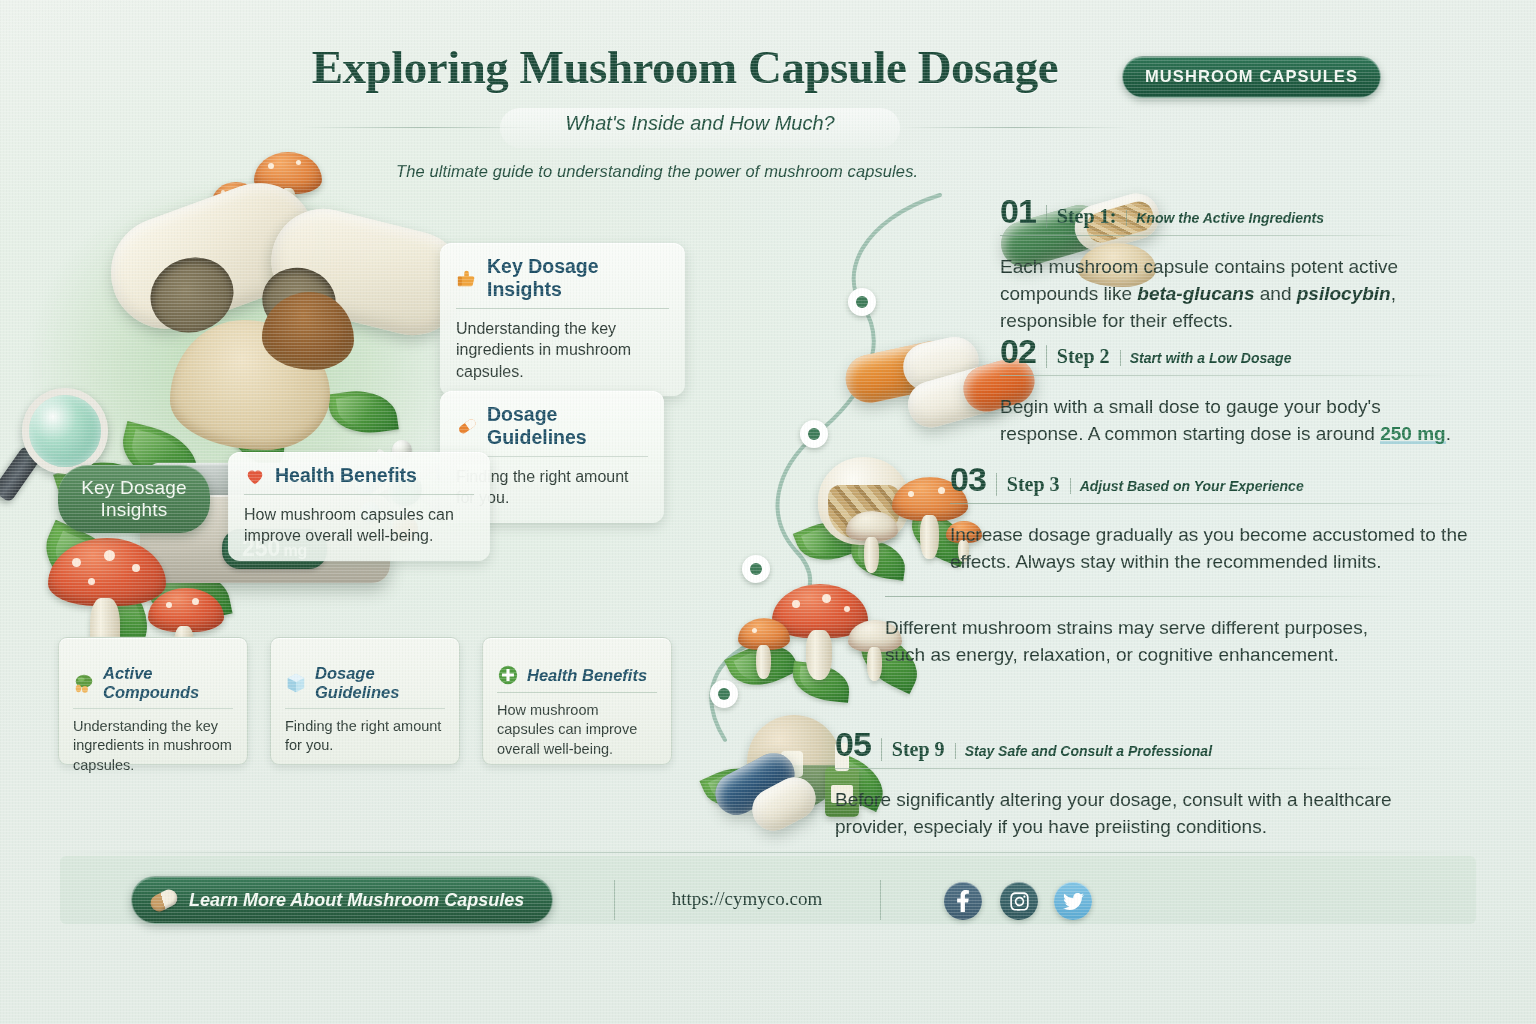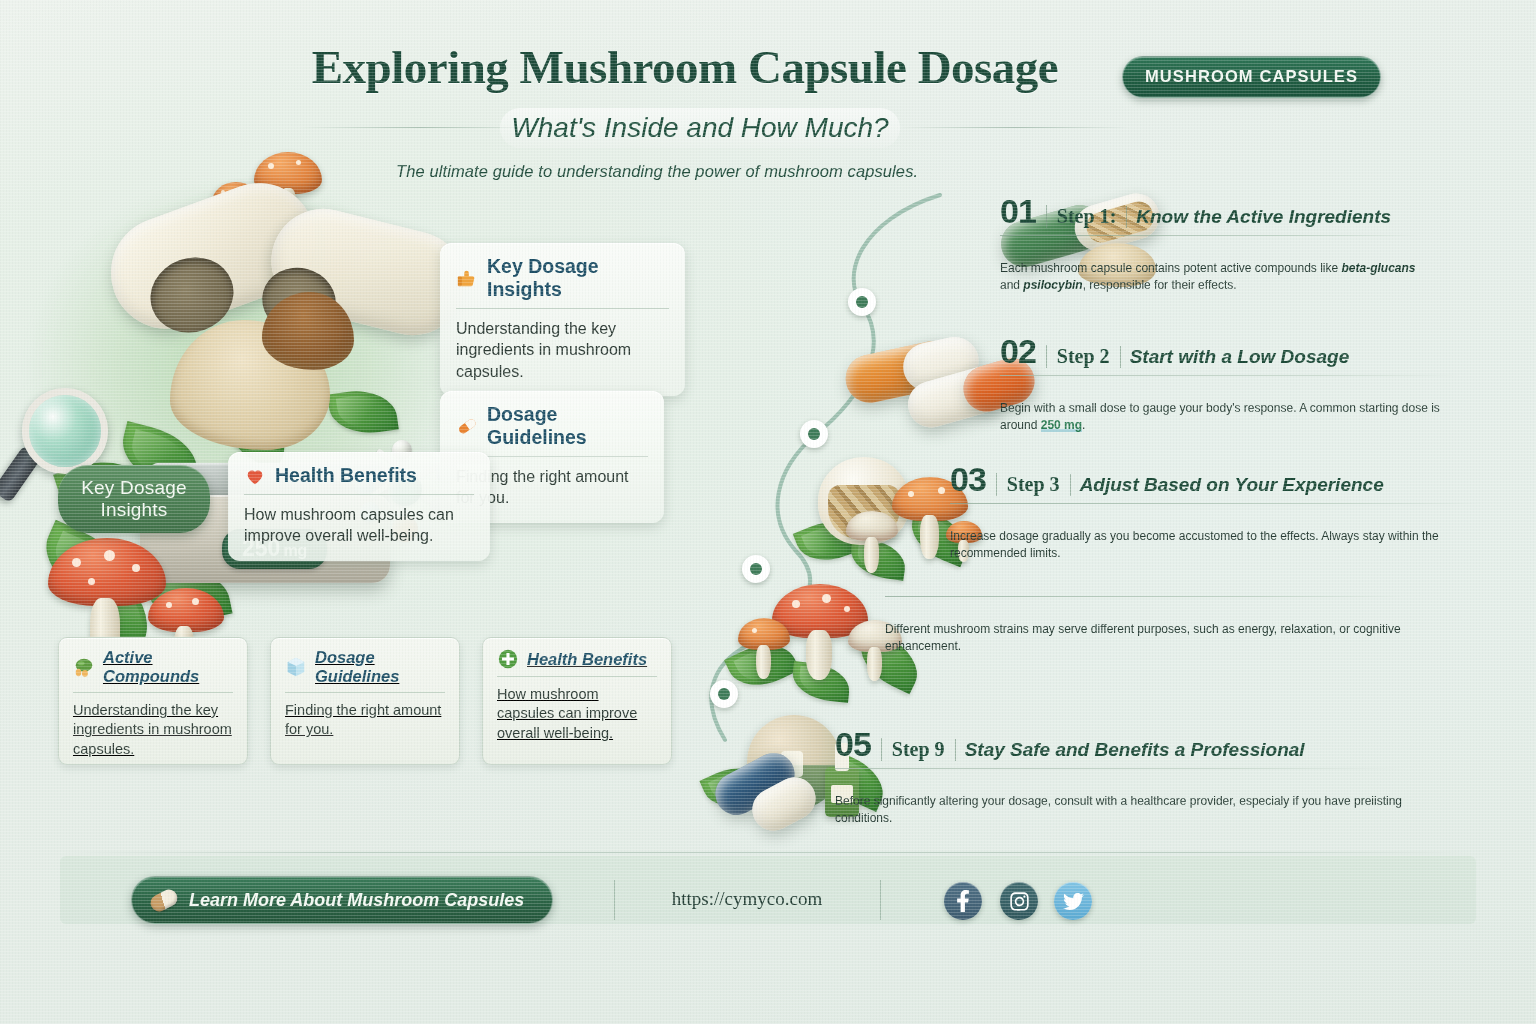--- a/index.html
+++ b/index.html
@@ -69,21 +69,21 @@
 
   #subtitle-wrap {
     position:absolute; left:500px; top:108px; width:400px; height:40px;
     border-radius:20px;
     background:linear-gradient(180deg, rgba(255,255,255,.62), rgba(255,255,255,.15));
     filter:blur(.4px);
   }
   #subtitle {
     position:absolute; left:440px; top:112px; width:520px;
     text-align:center;
-    font-size:28px; font-style:italic; font-weight:400;
+    font-size:20px; font-style:italic; font-weight:400;
     color:#1f4f3d;
     font-family:"Liberation Sans", sans-serif;
   }
   #lede {
     position:absolute; left:396px; top:162px;
     font-size:16.5px; font-style:italic; color:#214c3c; letter-spacing:.1px;text-align:right;
   }
 
   
   #hero {
@@ -205,22 +205,21 @@
   #callout-guidelines{left:440px; top:391px; width:224px;}
   #callout-health{left:228px; top:452px; width:262px;}
 
   
   .card{
     position:absolute; top:637px; width:190px; height:128px; z-index:25;
     background:linear-gradient(180deg,#f4f7f1 0%, #e9efe6 100%);
     border:1px solid rgba(170,192,175,.55);
     border-radius:9px;
     box-shadow:0 3px 7px rgba(60,85,70,.14), inset 0 1px 0 rgba(255,255,255,.9);
-    padding:10px 14px;
-    text-decoration:underline;
+    padding:26px 14px;
   }
   #card-0{left:58px;}
   #card-1{left:270px;}
   #card-2{left:482px;}
   .card .c-head{display:flex;align-items:center;gap:8px;padding-bottom:6px;border-bottom:1px solid rgba(160,185,168,.55);}
   .card .c-title{font-size:16.5px;font-weight:700;font-style:italic;color:#1e4f66;}
   .card .c-body{margin-top:8px;font-size:14.5px;line-height:1.34;color:#2d3b35;}
 
   
   #steps{position:absolute;left:700px;top:180px;width:836px;height:660px;z-index:25;}
@@ -230,29 +229,29 @@
     font-family:Liberation Sans, sans-serif;
     font-size:34px; font-weight:700; color:#1d4a38; letter-spacing:-1px;
     padding-right:10px;
   }
   .step .s-lab{
     font-family:"Liberation Serif", serif;
     font-size:20px; font-weight:700; color:#1d4a38;
     padding:0 10px; border-left:1px solid rgba(120,150,130,.65);
   }
   .step .s-ttl{
-    font-size:19px; font-weight:700; font-style:italic; color:#1d4a38;
+    font-size:14px; font-weight:700; font-style:italic; color:#1d4a38;
     padding-left:9px; border-left:1px solid rgba(120,150,130,.65);
   }
   .step .s-rule{
     height:1px; margin-top:4px;
     background:linear-gradient(90deg, rgba(140,168,150,.75) 0%, rgba(150,178,158,.45) 70%, rgba(150,178,158,0) 100%);
   }
   .step .s-body{
-    margin-top:24px; font-size:12px; line-height:1.42; color:#263b33;
+    margin-top:18px; font-size:19px; line-height:1.42; color:#263b33;
   }
   .step .s-body b{font-weight:700;font-style:italic;color:#18392c;}
   .hl{
     color:#2a7a52; font-weight:700;
     box-shadow:inset 0 -3px 0 rgba(120,190,205,.55);
   }
 
   #s1{left:300px;top:12px;width:420px;}
   #s2{left:300px;top:152px;width:460px;}
   #s3{left:250px;top:280px;width:530px;}
@@ -641,21 +640,21 @@
 
     <div class="step" id="s4">
       <div class="s-rule"></div>
       <div class="s-body"><span>Different mushroom strains may serve different purposes, such as energy, relaxation, or cognitive enhancement.</span></div>
     </div>
 
     <div class="step" id="s5">
       <div class="s-head">
         <span class="s-num">05</span>
         <span class="s-lab"><span>Step 9</span><span></span></span>
-        <span class="s-ttl">Stay Safe and Benefits a Professional</span>
+        <span class="s-ttl">Stay Safe and Consult a Professional</span>
       </div>
       <div class="s-rule"></div>
       <div class="s-body"><span>Before significantly altering your dosage, consult with a healthcare provider, especialy if you have preiisting conditions.</span></div>
     </div>
 
   </div>
 
   <div id="footer-band"></div>
   <div id="footer-rule"></div>
 

